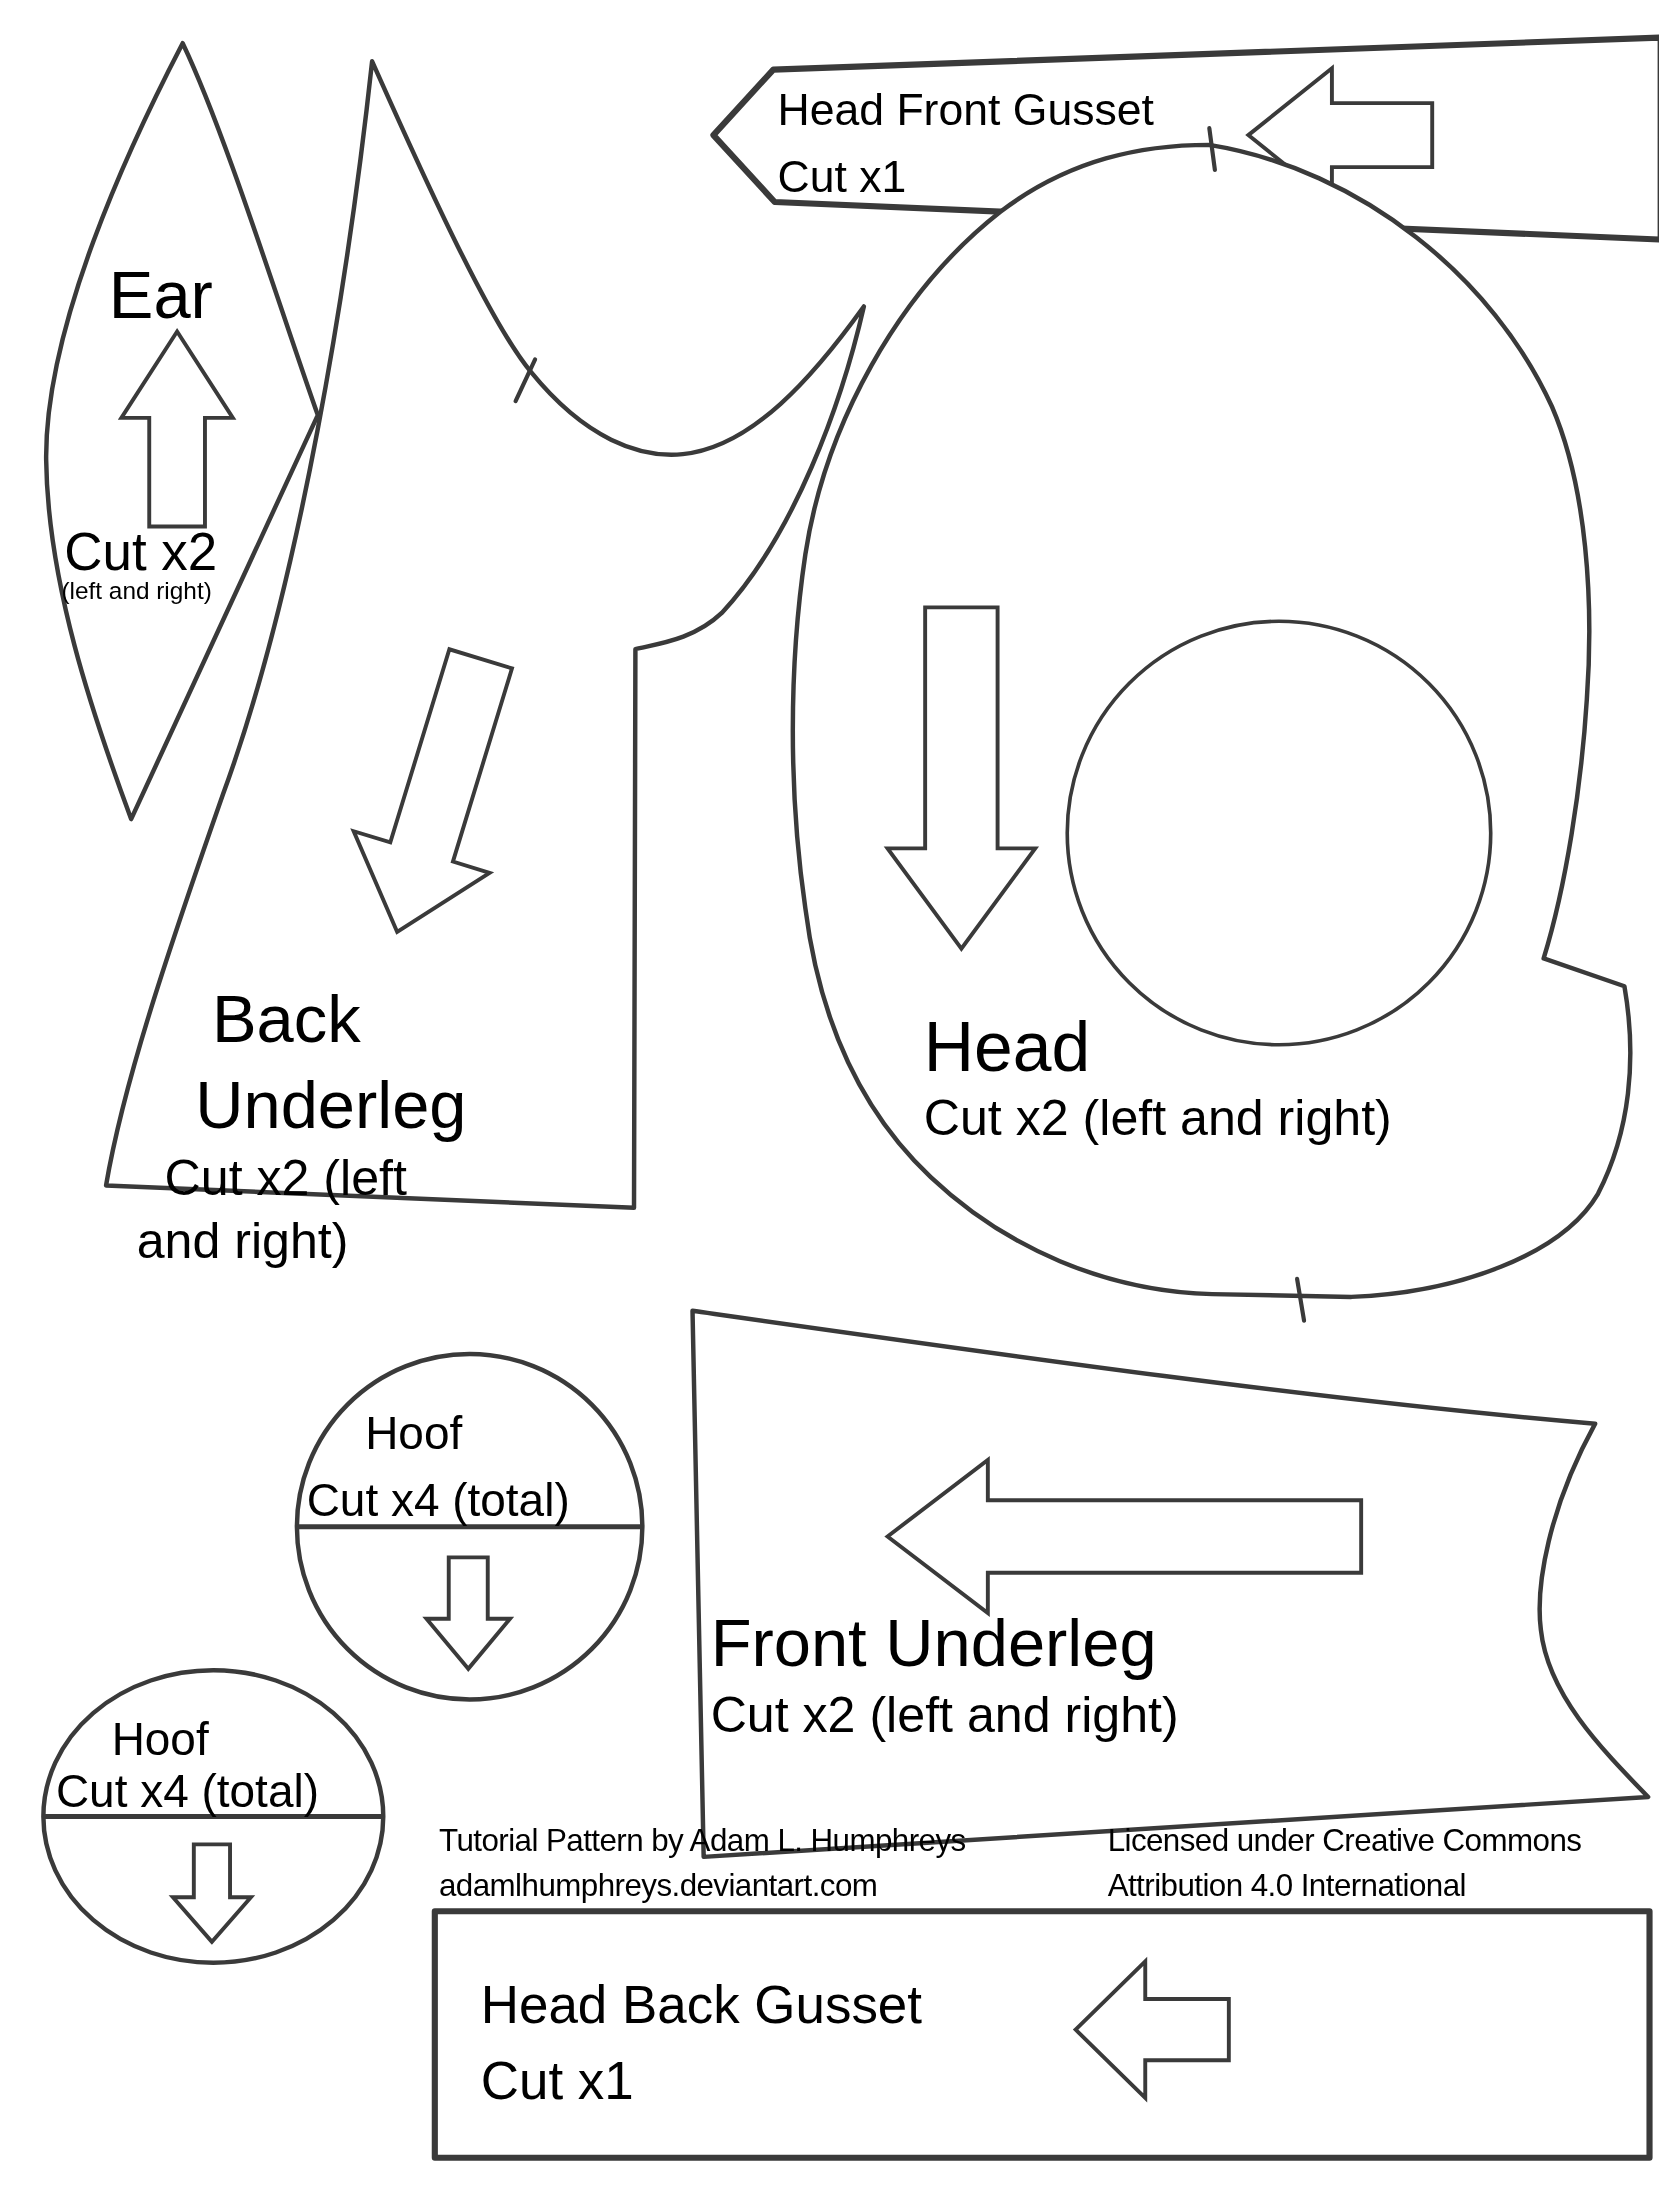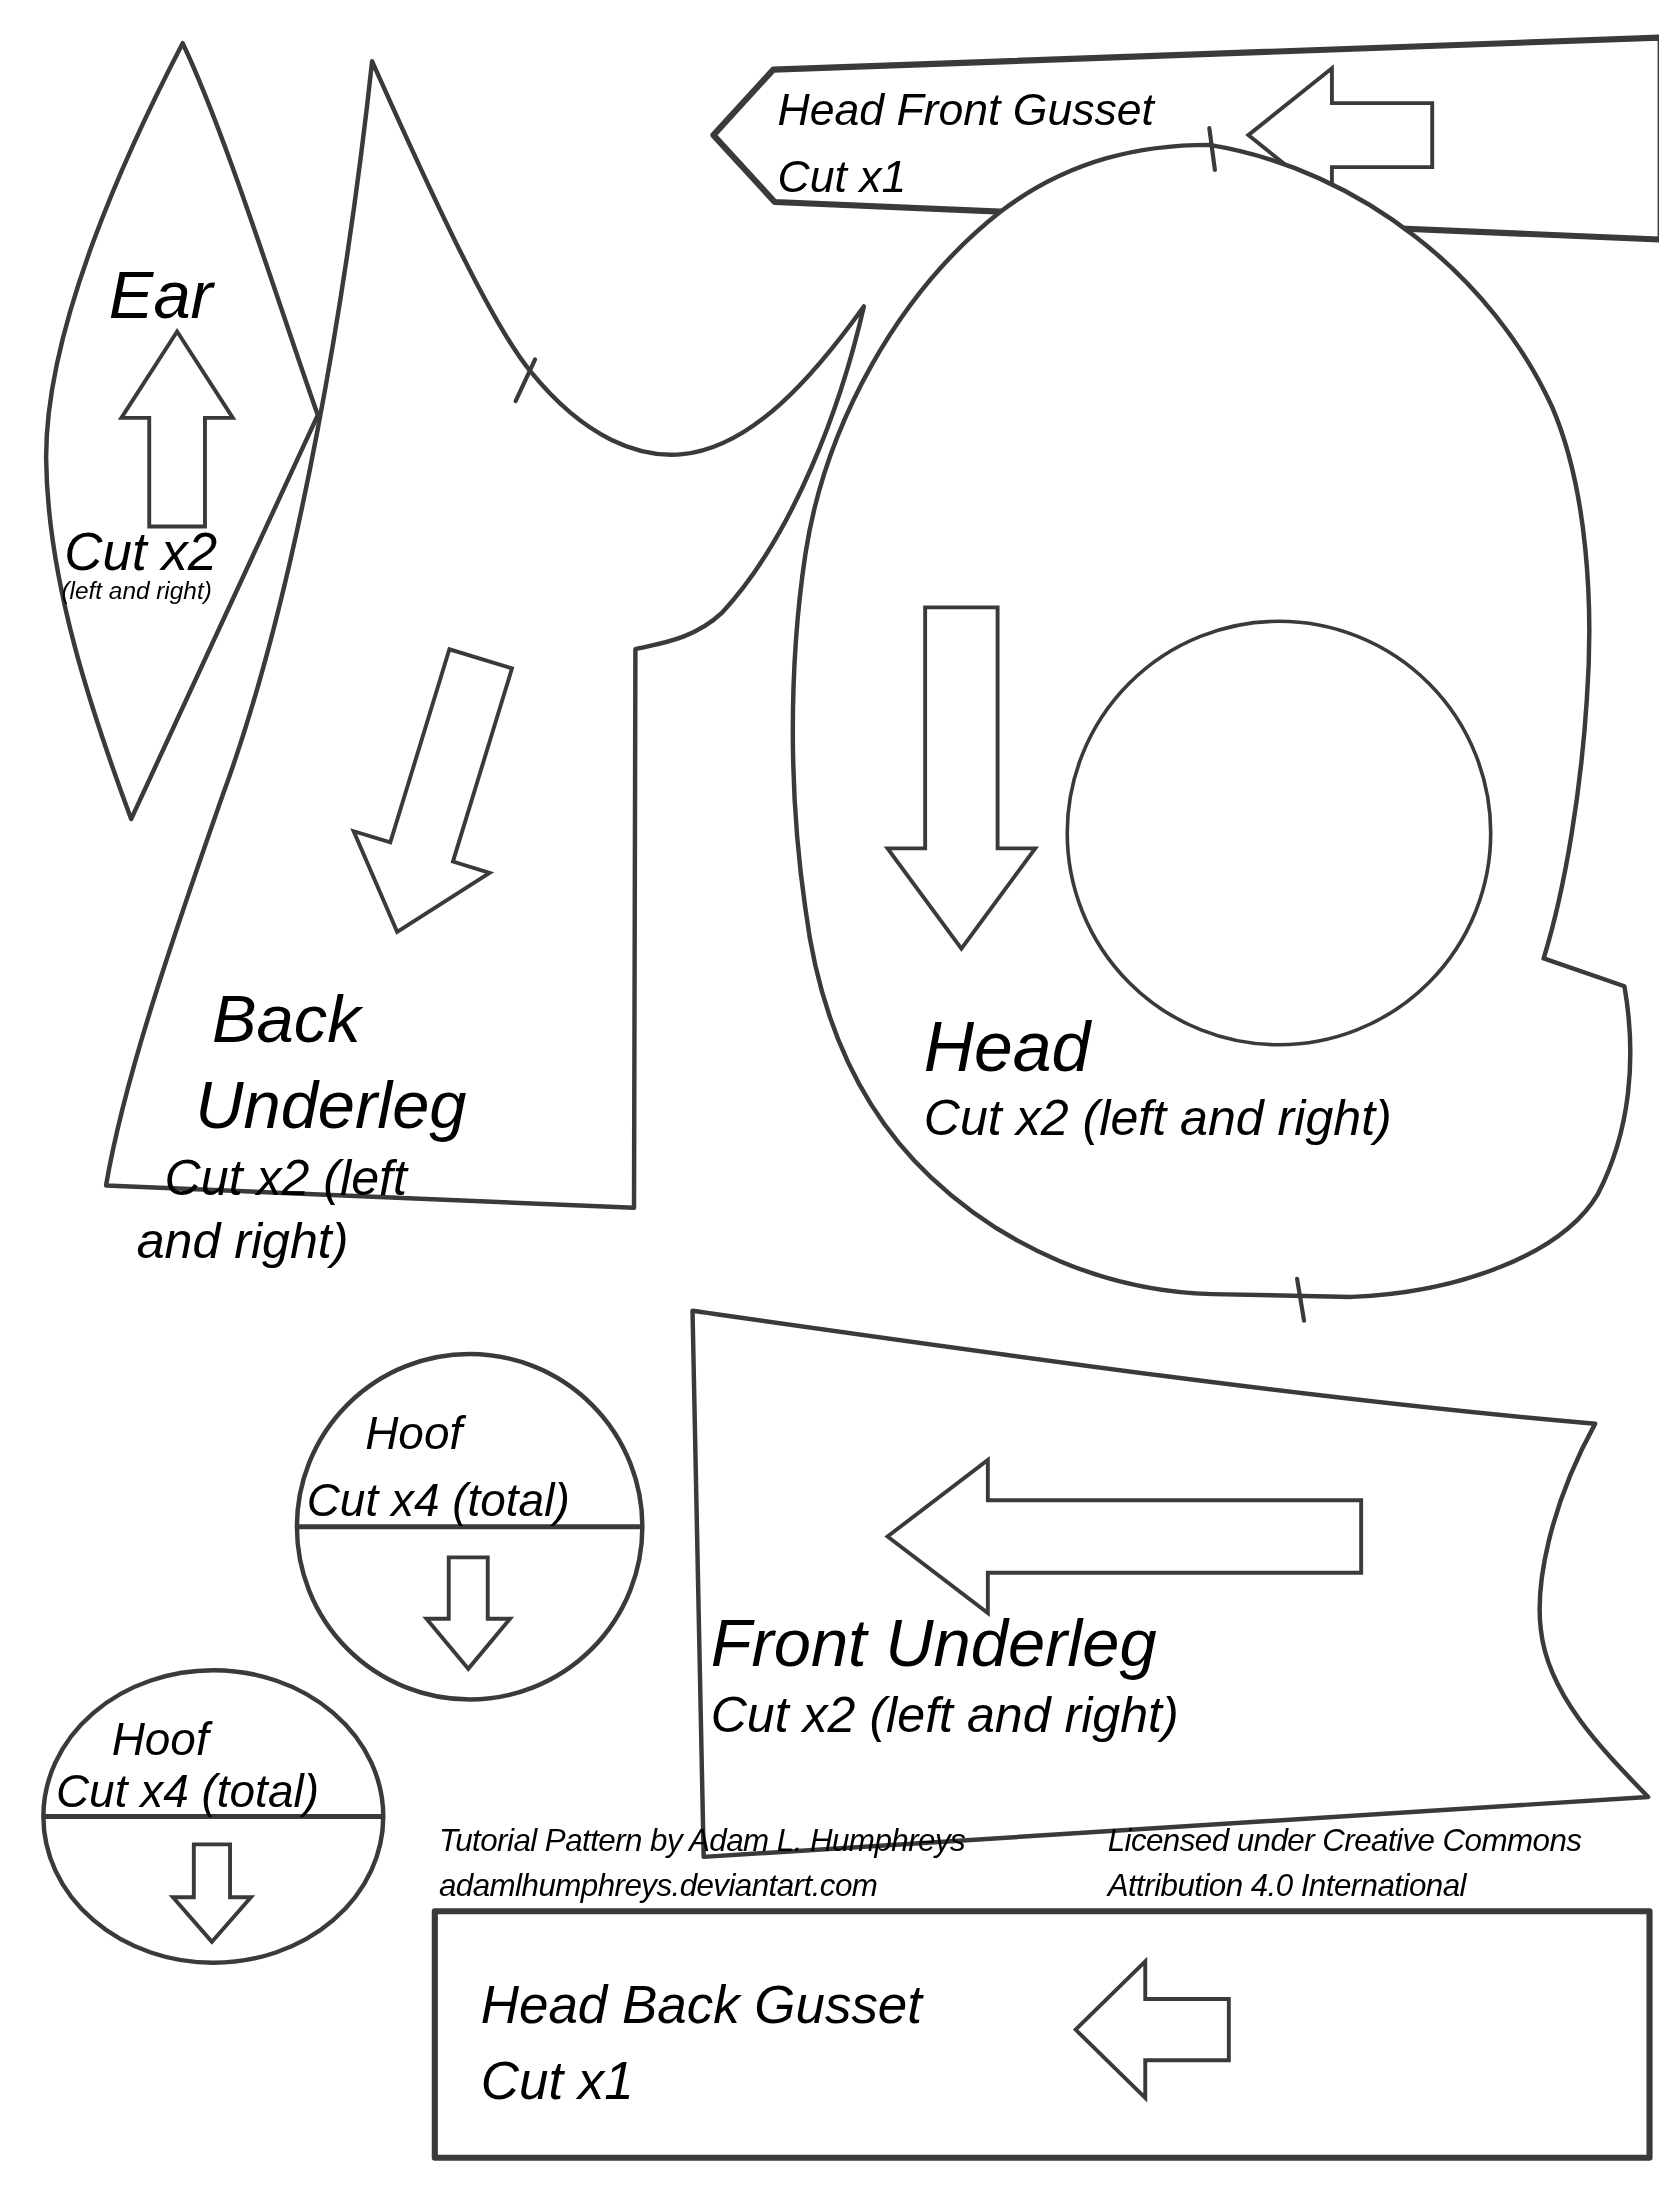--- a/index.html
+++ b/index.html
@@ -6,21 +6,20 @@
     margin: 0;
     padding: 0;
     background: #ffffff;
   }
   .page {
     position: relative;
     width: 1659px;
     height: 2194px;
     background: #ffffff;
     overflow: hidden;
-    font-style: italic;
   }
   svg.sheet {
     display: block;
     width: 1672px;
     height: 2194px;
   }
   .outline {
     fill: #ffffff;
     stroke: #3a3a3a;
     stroke-width: 3.2;

